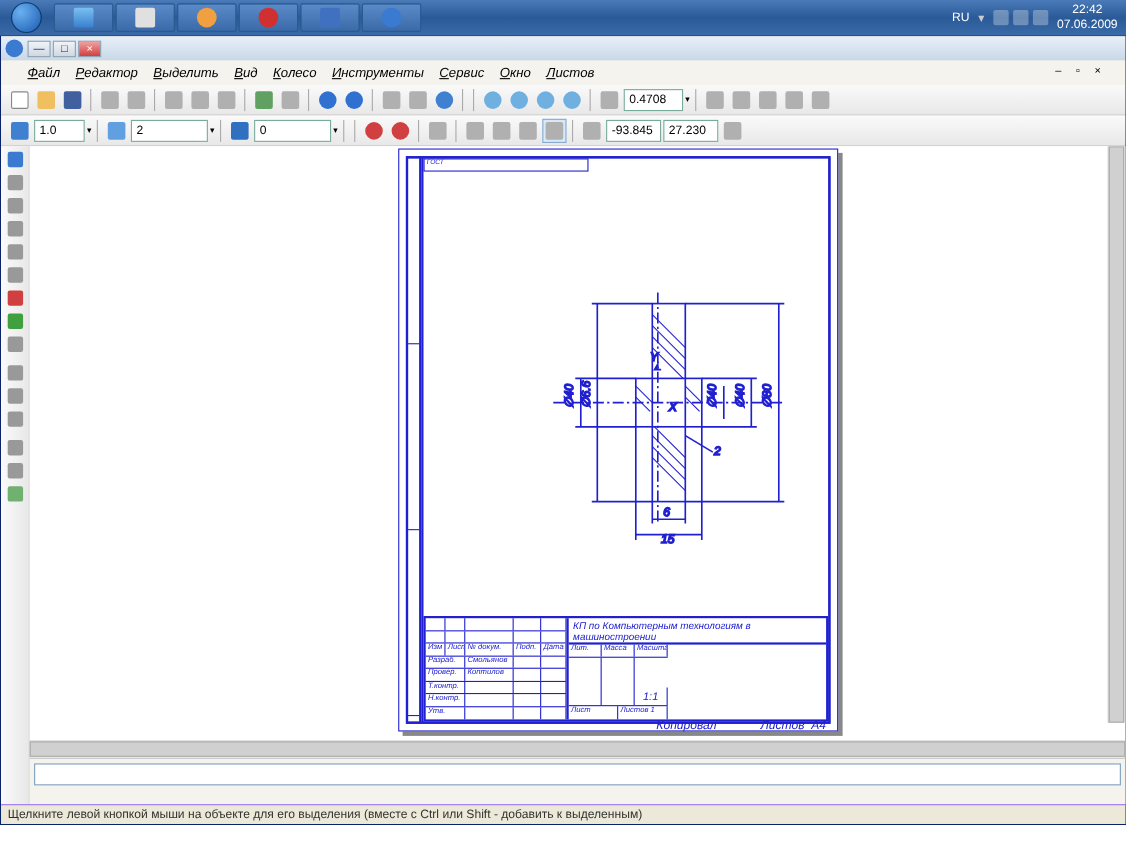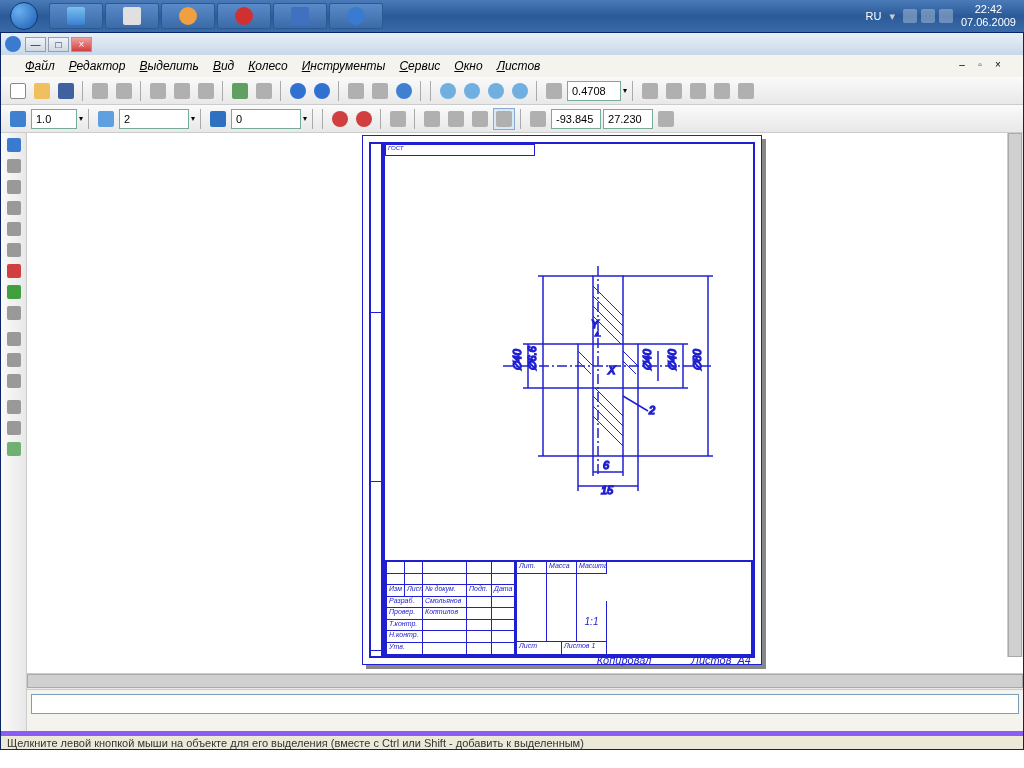--- a/index.html
+++ b/index.html
@@ -67,21 +67,21 @@
 .tblock .row { border-bottom:1px solid #2020d0; display:flex; height:12px; }
 .tblock .cell { border-right:1px solid #2020d0; font-size:7px; padding:0 2px; white-space:nowrap; overflow:hidden; }
 .tblock .big-title { font-size:14px; display:flex; align-items:center; padding:0 4px; }
 .tblock .med { font-size:10px;margin-top:27px; }
 
 
 .bottom-panel { height:42px; background:#f4f3ee; border-top:1px solid #ccc; padding:4px; }
 .bottom-panel input { width:100%; height:20px; border:1px solid #7b9ebd; padding:0 4px; }
 
 
-.statusbar { height: 18px; background:#ece9d8; border-top:5px solid #8b5cf6; padding:0 6px; display:flex; align-items:center; font-size:11px; color:#333; }
+.statusbar { height: 18px; background:#ece9d8; border-top:1px solid #8b5cf6; padding:0 6px; display:flex; align-items:center; font-size:11px; color:#333; }
 
 
 .sb-h { height:16px; background:#e8e8e8; border-top:1px solid #ccc; display:flex; }
 .sb-h .thumb { width:100%; height:14px; background:#d0d0d0; border:1px solid #aaa; }
 .sb-v { position:absolute; right:0; top:0; bottom:16px; width:16px; background:#e8e8e8; border-left:1px solid #ccc; }
 .sb-v .thumb { width:14px; height:100%; background:#d0d0d0; border:1px solid #aaa; }
 
 </style>
 </head>
 <body>
@@ -472,20 +472,21 @@
                     <div class="cell" style="flex:1"></div>
                   </div>
                 <div class="row" style="border-bottom:none">
                     <div class="cell" style="width:36px">Утв.</div>
                     <div class="cell" style="width:44px"></div>
                     <div class="cell" style="width:25px"></div>
                     <div class="cell" style="flex:1"></div>
                   </div>
               </div>
               <div style="flex:1;display:flex;flex-direction:column">
+                <div style="height:24px;border-bottom:2px solid #2020d0;font-size:9px;padding:2px 4px">КП по Компьютерным технологиям в машиностроении</div>
                 <div style="flex:1;display:flex">
                   <div style="width:90px;display:flex;flex-direction:column">
                     <div class="row">
                         <div class="cell" style="width:30px">Лит.</div>
                         <div class="cell" style="width:30px">Масса</div>
                         <div class="cell" style="flex:1">Масштаб</div>
                       </div>
                     <div style="flex:1;display:flex;border-bottom:1px solid #2020d0">
                         <div class="cell" style="width:30px"></div>
                         <div class="cell" style="width:30px"></div>

